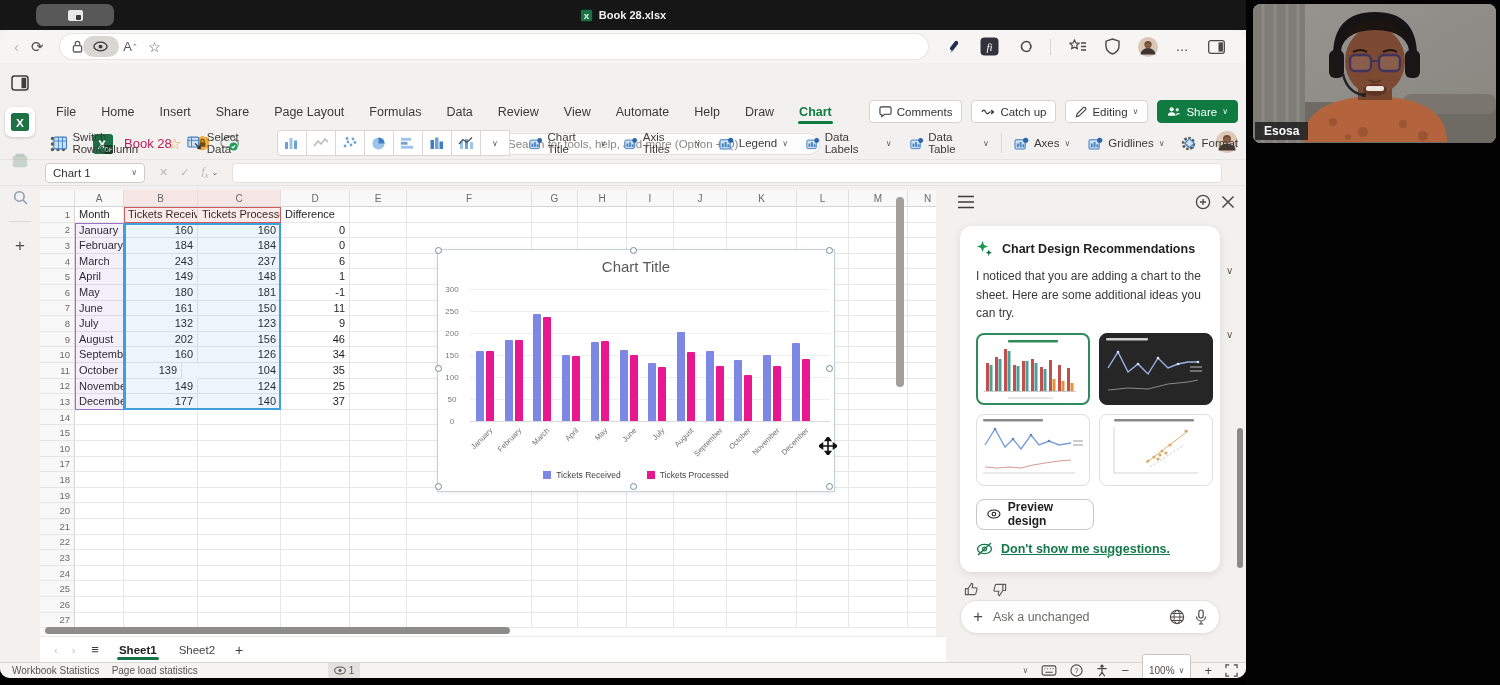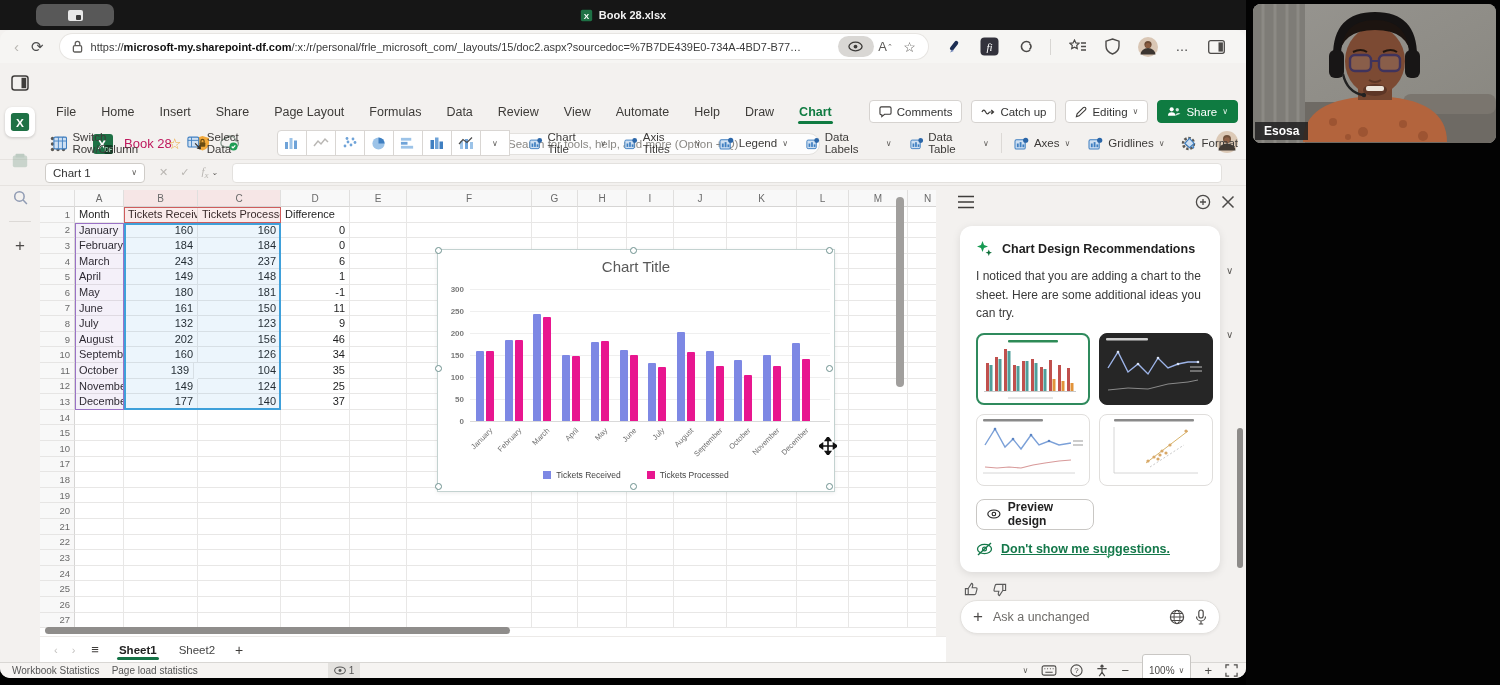--- a/index.html
+++ b/index.html
@@ -79,21 +79,21 @@
   .selA { position:absolute; background:rgba(150,110,195,.10); border:1.5px solid #9a72c6; pointer-events:none; }
   .selHdr { position:absolute; background:rgba(214,94,94,.12); border:1.5px solid #cf5c5c; pointer-events:none; }
   .selBC { position:absolute; background:rgba(72,156,222,.10); border:2px solid #3fa0da; pointer-events:none; }
   #vscroll { position:absolute; left:896px; top:197px; width:8px; height:190px; background:#a19f9d; border-radius:4px; }
   #hscroll { position:absolute; left:45px; top:627px; width:465px; height:7px; background:#8f8d8b; border-radius:4px; }
 
   
   #chartobj { position:absolute; left:437px; top:249px; width:398px; height:243px; background:#fff; border:1px solid #c3d2d0; box-shadow:0 1px 4px rgba(0,0,0,.08); }
   .handle { position:absolute; width:7px; height:7px; background:#fff; border:1.2px solid #6d918e; border-radius:50%; }
   #charttitle { position:absolute; left:0; right:0; top:8px; text-align:center; font-size:15px; color:#595959; }
-  .ytick { position:absolute; width:24px; text-align:right; font-size:8px; color:#7a7a7a;font-weight:bold; }
+  .ytick { position:absolute; width:24px; text-align:center; font-size:8px; color:#7a7a7a; }
   .gline { position:absolute; left:32px; width:360px; height:1px; background:#efefef; }
   .gline.base { background:#d9d9d9; }
   .bar { position:absolute; width:8px; border-radius:1px 1px 0 0; }
   .xlab { position:absolute; width:60px; text-align:right; font-size:7.5px; color:#6f6f6f; transform-origin:100% 0; transform:rotate(-45deg); }
   #chartlegend { position:absolute; left:0; right:0; top:220px; display:flex; justify-content:center; gap:26px; }
   .legitem { display:flex; align-items:center; gap:5px; font-size:8.5px; color:#444; }
   .legsw { width:8px; height:8px; }
 
   
   #taskpane { position:absolute; left:946px; top:188px; width:300px; height:450px; }
@@ -157,21 +157,20 @@
   </div>
 
   <div id="chrome">
     <span class="navic">‹</span>
     <span id="refresh">⟳</span>
     <div id="urlpill">
       <svg width="11" height="13" viewBox="0 0 12 14">
             <rect x="1.5" y="6" width="9" height="7" rx="1.5" fill="none" stroke="#5f5d5a" stroke-width="1.4"></rect>
             <path d="M3.5 6 V4 a2.5 2.5 0 0 1 5 0 V6" fill="none" stroke="#5f5d5a" stroke-width="1.4"></path>
           </svg>
-      <span id="urltext"><span>https://</span><b>microsoft-my.sharepoint-df.com</b><span>/:x:/r/personal/frle_microsoft_com/_layouts/15/doc2.aspx?sourcedoc=%7B7DE439E0-734A-4BD7-B77…</span></span>
       <span class="pillbtn" id="eyebtn">
         <svg width="15" height="11" viewBox="0 0 16 11">
               <ellipse cx="8" cy="5.5" rx="7" ry="4.6" fill="none" stroke="#3c3a38" stroke-width="1.4"></ellipse>
               <circle cx="8" cy="5.5" r="2" fill="#3c3a38"></circle>
             </svg>
       </span>
       <span class="pillbtn" style="font-size:13px;color:#5a5855;">A<sup style="font-size:7px;">⌃</sup></span>
       <span class="pillbtn" style="font-size:14px;color:#5a5855;">☆</span>
     </div>
     <span class="extic">
@@ -606,21 +605,21 @@
         <div class="gcell num" style="left: 241px; top: 126.2px; width: 69px; height: 15.6px;">9</div>
         <div class="gcell" style="left: 35px; top: 141.8px; width: 49px; height: 15.6px;">August</div>
         <div class="gcell num" style="left: 84px; top: 141.8px; width: 74px; height: 15.6px;">202</div>
         <div class="gcell num" style="left: 158px; top: 141.8px; width: 83px; height: 15.6px;">156</div>
         <div class="gcell num" style="left: 241px; top: 141.8px; width: 69px; height: 15.6px;">46</div>
         <div class="gcell" style="left: 35px; top: 157.4px; width: 49px; height: 15.6px;">September</div>
         <div class="gcell num" style="left: 84px; top: 157.4px; width: 74px; height: 15.6px;">160</div>
         <div class="gcell num" style="left: 158px; top: 157.4px; width: 83px; height: 15.6px;">126</div>
         <div class="gcell num" style="left: 241px; top: 157.4px; width: 69px; height: 15.6px;">34</div>
         <div class="gcell" style="left: 35px; top: 173px; width: 49px; height: 15.6px;">October</div>
-        <div class="gcell num" style="left: 80px; top: 173px; width: 74px; height: 15.6px;">139</div>
+        <div class="gcell num" style="left: 68px; top: 173px; width: 74px; height: 15.6px;">139</div>
         <div class="gcell num" style="left: 158px; top: 173px; width: 83px; height: 15.6px;">104</div>
         <div class="gcell num" style="left: 241px; top: 173px; width: 69px; height: 15.6px;">35</div>
         <div class="gcell" style="left: 35px; top: 188.6px; width: 49px; height: 15.6px;">November</div>
         <div class="gcell num" style="left: 84px; top: 188.6px; width: 74px; height: 15.6px;">149</div>
         <div class="gcell num" style="left: 158px; top: 188.6px; width: 83px; height: 15.6px;">124</div>
         <div class="gcell num" style="left: 241px; top: 188.6px; width: 69px; height: 15.6px;">25</div>
         <div class="gcell" style="left: 35px; top: 204.2px; width: 49px; height: 15.6px;">December</div>
         <div class="gcell num" style="left: 84px; top: 204.2px; width: 74px; height: 15.6px;">177</div>
         <div class="gcell num" style="left: 158px; top: 204.2px; width: 83px; height: 15.6px;">140</div>
         <div class="gcell num" style="left: 241px; top: 204.2px; width: 69px; height: 15.6px;">37</div>

